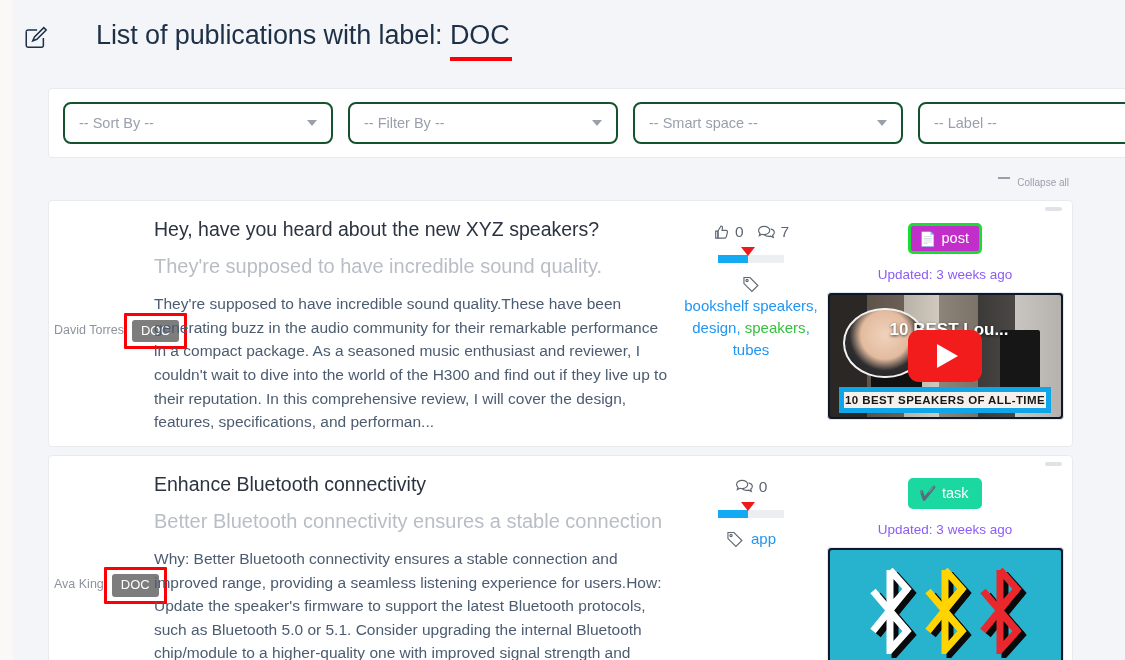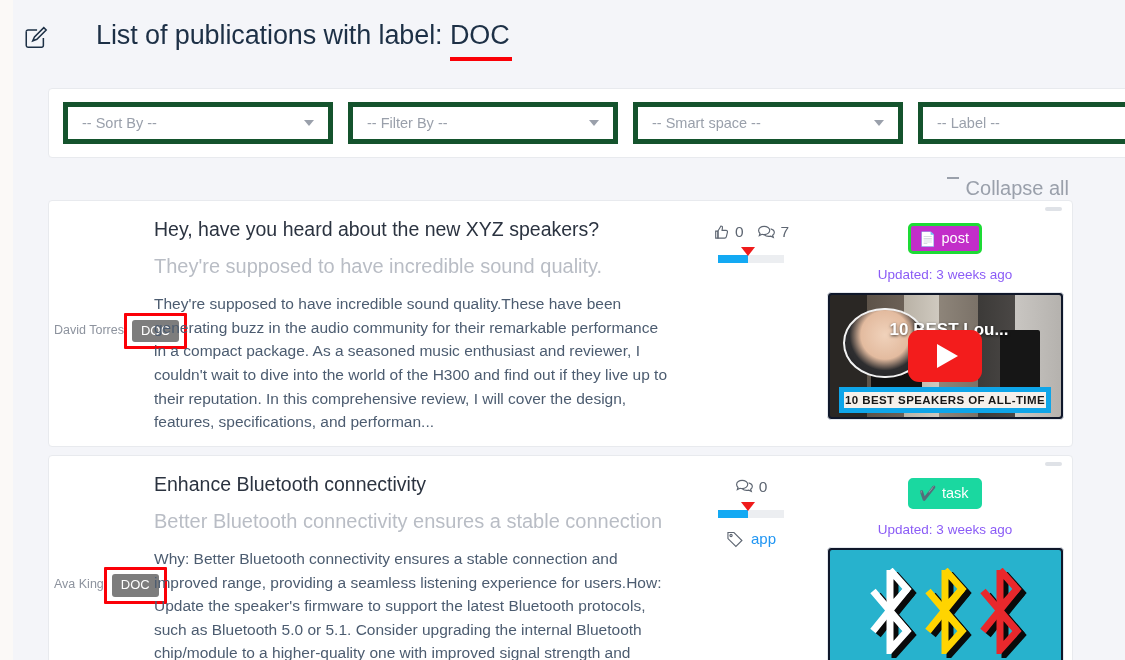--- a/index.html
+++ b/index.html
@@ -64,22 +64,22 @@
     display: flex;
     align-items: center;
     padding: 0 14px;
     gap: 15px;
     overflow: hidden;
   }
   .select-box {
     height: 42px;
     width: 270px;
     flex: 0 0 auto;
-    border: 5px solid #14532d;
-    border-radius: 0;
+    border: 2px solid #14532d;
+    border-radius: 8px;
     background: #fff;
     display: flex;
     align-items: center;
     padding: 0 10px 0 14px;
     position: relative;
   }
   .select-box .sel-text {
     font-size: 14.5px;
     color: #9aa0ab;
     flex: 1;
@@ -92,21 +92,21 @@
     border-right: 5px solid transparent;
     border-top: 6px solid #9aa0ab;
     flex: 0 0 auto;
     margin-right: 4px;
   }
 
   
   .collapse-all {
     position: absolute;
     right: 56px; top: 177px;
-    font-size: 20px;
+    font-size: 10px;
     color: #9aa0ab;
     display: flex;
     gap: 7px;
     cursor: pointer;
   }
   .collapse-dash {
     display: inline-block;
     width: 12px; height: 2px;
     background: #9aa0ab;
   }
@@ -503,20 +503,29 @@
           <span>7</span>
         </span>
       </div>
 
       <div class="progress-wrap">
         <div class="progress-track"></div>
         <div class="progress-fill" style="width:45%"></div>
         <div class="progress-marker" style="left:45%"></div>
       </div>
 
+      <div class="tags-block">
+        <div class="tag-icon-row">
+          <svg class="ico" width="18" height="18" viewBox="0 0 24 24" fill="none" stroke="#5e6672" stroke-width="1.5">
+            <path d="M2.6 11.4V3.4h8l10.6 10.6-8 8L2.6 11.4z"></path>
+            <circle cx="6.7" cy="7.4" r="1.5"></circle>
+          </svg>
+        </div>
+        <span class="tag-link">bookshelf speakers</span><span class="tag-sep">, </span><span class="tag-link">design</span><span class="tag-sep">, </span><span class="tag-link green">speakers</span><span class="tag-sep">, </span><span class="tag-link">tubes</span>
+      </div>
     </div>
 
     <div class="right-col">
       <span class="type-badge post">
         <span class="badge-glyph">📄</span>
         <span>post</span>
       </span>
       <div class="updated-text">Updated: 3 weeks ago</div>
 
       <div class="media-box">

